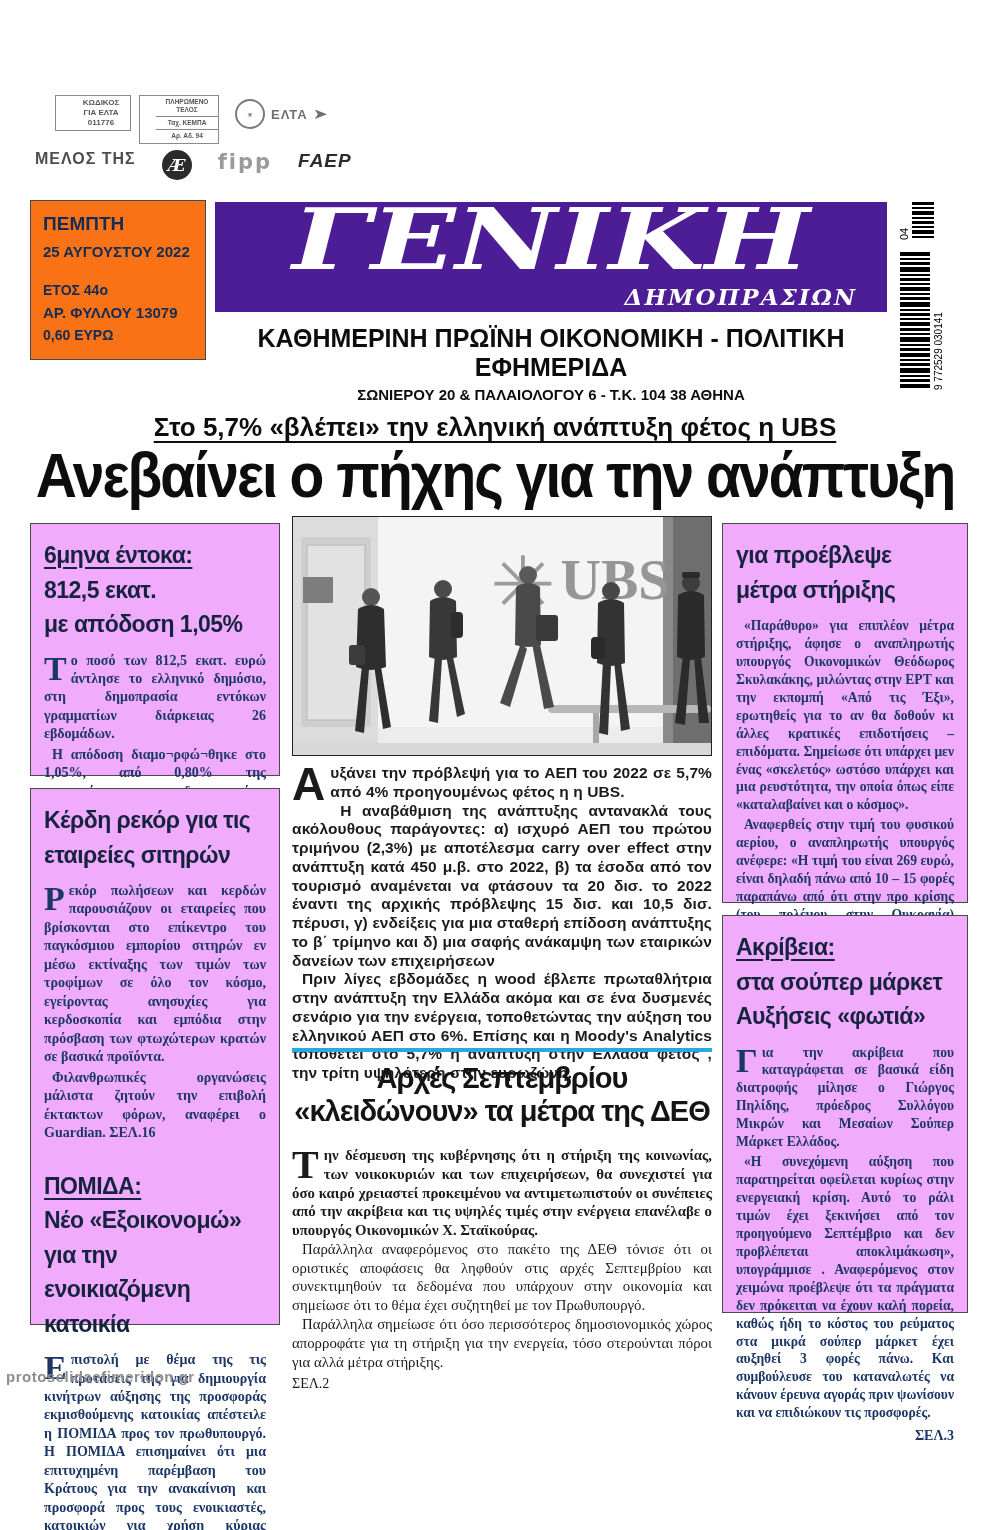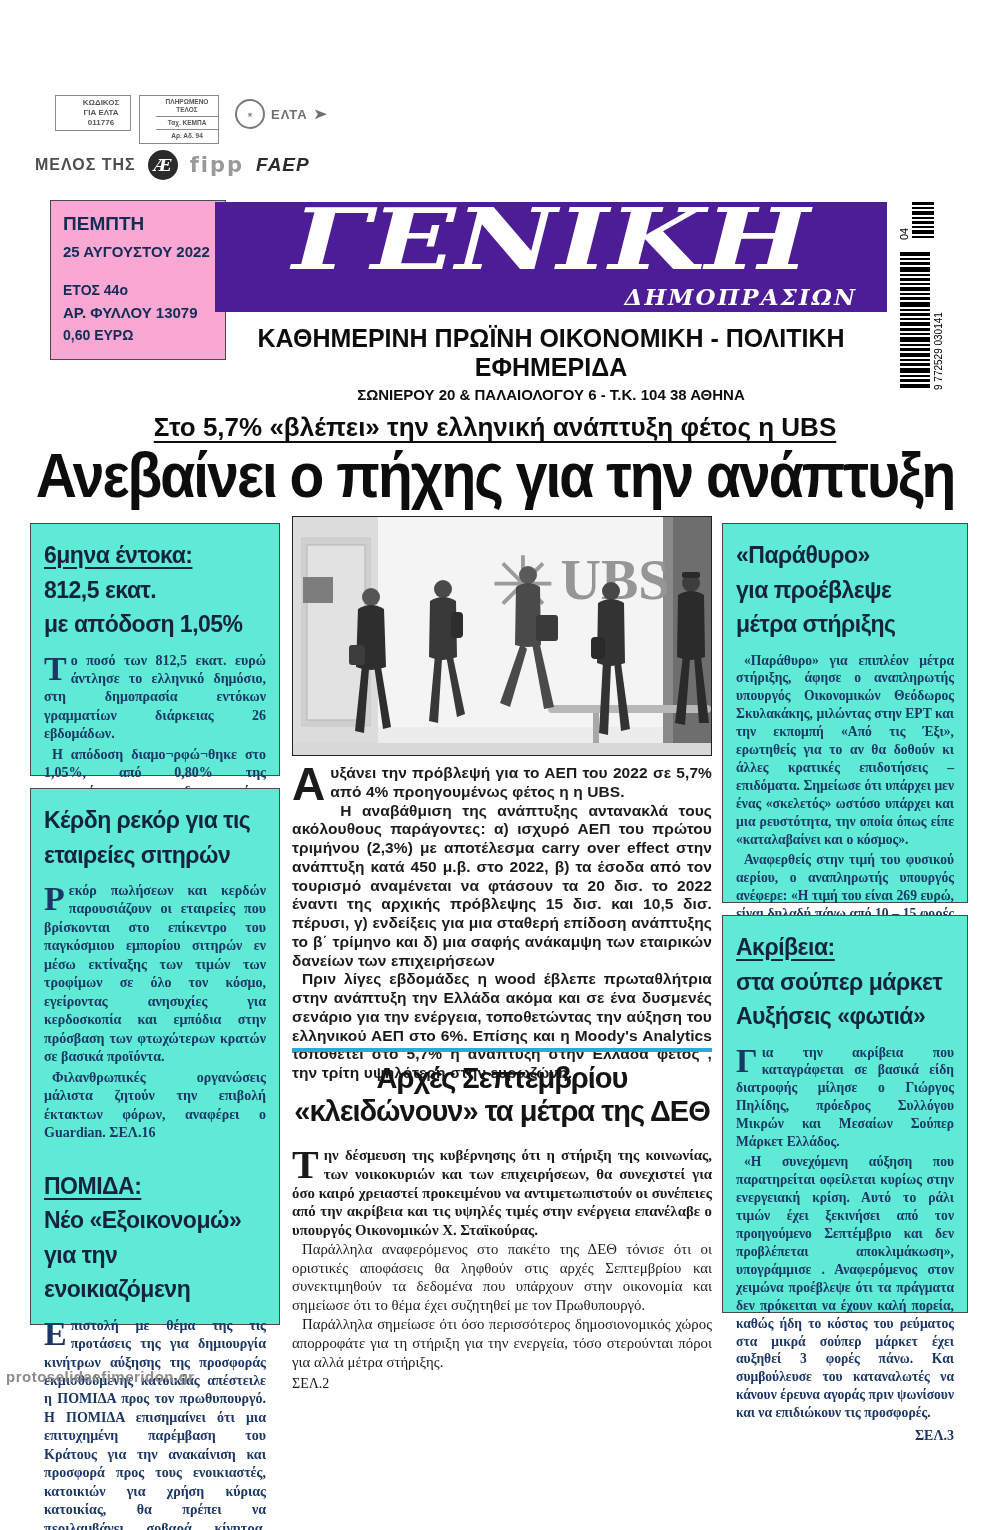--- a/index.html
+++ b/index.html
@@ -13,31 +13,31 @@
   .stamp{border:1px solid #8a8a8a;background:#fff;color:#555;text-align:center;
     font-size:8px;line-height:1.25;font-weight:bold;padding-left:16px;}
   .stamp .row{padding:2px 3px;}
   .stamp .row + .row{border-top:1px solid #8a8a8a;}
   .elta-wrap{display:flex;align-items:center;gap:6px;color:#6a6a6a;}
   .elta-circle{width:26px;height:26px;border:2px solid #7a7a7a;border-radius:50%;
     display:flex;align-items:center;justify-content:center;font-size:6px;color:#7a7a7a;font-weight:bold;}
   .elta-text{font-size:13px;font-weight:bold;letter-spacing:1px;color:#6f6f6f;}
   .elta-bird{font-size:15px;color:#6f6f6f;transform:scaleX(1.2);}
 
-  .member-row{display:flex;align-items:center;gap:12px;}
+  .member-row{display:flex;align-items:flex-start;gap:26px;}
   .member-label{font-size:16px;font-weight:bold;color:#4e4e4e;letter-spacing:1px;}
   .emblem{width:30px;height:30px;background:#2b2b2b;border-radius:50%;color:#fff;
     display:flex;align-items:center;justify-content:center;
     font-family:"DejaVu Serif",serif;font-style:italic;font-weight:bold;font-size:17px;}
   .fipp{font-size:21px;font-weight:bold;color:#9a9a9a;letter-spacing:2px;font-family:"DejaVu Sans",sans-serif;}
   .faep{font-size:19px;font-weight:bold;font-style:italic;color:#2b2b2b;letter-spacing:1px;}
 
   
-  .issue-box{left:30px;top:200px;width:176px;height:160px;background:#f9a8d4;
-    border:1px solid #4a4a4a;box-sizing:border-box;padding:12px 12px;color:#122c54;margin-left:20px;}
+  .issue-box{left:30px;top:200px;width:176px;height:160px;background:#f97316;
+    border:1px solid #4a4a4a;box-sizing:border-box;padding:12px 12px;color:#122c54;}
   .issue-day{font-size:19px;font-weight:bold;}
   .issue-date{font-size:15px;font-weight:bold;margin-top:8px;}
   .issue-year{font-size:14px;font-weight:bold;margin-top:22px;}
   .issue-number{font-size:15px;font-weight:bold;margin-top:6px;}
   .issue-price{font-size:14px;font-weight:bold;margin-top:6px;}
 
   
   .masthead{left:215px;top:202px;width:672px;}
   .masthead-box{background:#4c1d95;height:110px;position:relative;overflow:hidden;}
   .masthead-title{position:absolute;left:0;right:0;top:-4px;text-align:center;
@@ -52,21 +52,21 @@
   
   .barcode{left:898px;top:200px;width:50px;height:195px;}
 
   
   .kicker{left:0;top:412px;width:990px;text-align:center;font-size:26px;font-weight:bold;color:#0d0d0d;}
   .kicker span{text-decoration:underline;text-underline-offset:5px;}
   .headline{left:0;top:438px;width:990px;text-align:center;font-weight:bold;color:#0d0d0d;
     font-size:57px;letter-spacing:-2px;transform:scaleY(1.12);transform-origin:top center;}
 
   
-  .bluebox{background:#5eead4;border:1px solid #4a4a4a;box-sizing:border-box;padding:14px 13px;}
+  .bluebox{background:#f0abfc;border:1px solid #4a4a4a;box-sizing:border-box;padding:14px 13px;}
   .box-title{font-weight:bold;color:#15233f;font-size:23px;line-height:1.5;letter-spacing:-0.5px;}
   .box-title .u{text-decoration:underline;text-underline-offset:4px;}
   .box-body{font-family:"Liberation Serif",serif;font-weight:bold;color:#1c3766;
     font-size:14px;line-height:1.32;text-align:justify;margin-top:10px;}
   .box-body p{margin:0 0 2px 0;text-indent:8px;}
   .box-body p.first{text-indent:0;}
   .dropcap{float:left;font-size:34px;line-height:0.8;padding:3px 4px 0 0;font-weight:bold;}
   .pageref{font-family:"Liberation Serif",serif;font-weight:bold;color:#1c3766;
     font-size:14px;text-align:right;margin-top:6px;}
 
@@ -216,20 +216,21 @@
     <div class="box-body">
       <p class="first"><span class="dropcap">Ρ</span><span>εκόρ πωλήσεων και κερδών παρουσιάζουν οι εταιρείες που βρίσκονται στο επίκεντρο του παγκόσμιου εμπορίου σιτηρών  εν μέσω εκτίναξης των τιμών των τροφίμων σε όλο τον κόσμο, εγείροντας ανησυχίες για κερδοσκοπία και εμπόδια στην πρόσβαση των φτωχώτερων κρατών σε βασικά προϊόντα.</span></p>
       <p>Φιλανθρωπικές οργανώσεις μάλιστα ζητούν την επιβολή έκτακτων φόρων, αναφέρει ο Guardian. ΣΕΛ.16</p>
     </div>
   </div>
   <div class="article-gap">
     <div class="box-title">
       <div><span class="u">ΠΟΜΙΔΑ:</span></div>
       <div>Νέο «Εξοικονομώ»</div>
       <div>για την ενοικιαζόμενη</div>
+      <div>κατοικία</div>
     </div>
     <div class="box-body">
       <p class="first"><span class="dropcap">Ε</span><span>πιστολή με θέμα της τις προτάσεις της για δημιουργία κινήτρων αύξησης της προσφοράς εκμισθούμενης κατοικίας απέστειλε η ΠΟΜΙΔΑ προς τον πρωθυπουργό. Η ΠΟΜΙΔΑ επισημαίνει ότι μια επιτυχημένη παρέμβαση του Κράτους για την ανακαίνιση και προσφορά προς τους ενοικιαστές, κατοικιών για χρήση κύριας κατοικίας, θα πρέπει να περιλαμβάνει σοβαρά κίνητρα. ΣΕΛ.2</span></p>
     </div>
   </div>
 </div>
 
 <div class="abs photo">
   <svg width="418" height="238" viewBox="0 0 418 238">
     <rect x="0" y="0" width="418" height="238" fill="#ececec"></rect>
@@ -304,21 +305,20 @@
 
 <div class="abs deth-body">
   <p class="first"><span class="dropcap">Τ</span><span>ην δέσμευση της κυβέρνησης ότι η στήριξη της κοινωνίας, των νοικοκυριών και των επιχειρήσεων, θα συνεχιστεί για όσο καιρό χρειαστεί προκειμένου να αντιμετωπιστούν οι συνέπειες από την ακρίβεια και τις υψηλές τιμές στην ενέργεια επανέλαβε ο υπουργός Οικονομικών Χ. Σταϊκούρας.</span></p>
   <p>Παράλληλα αναφερόμενος στο πακέτο της ΔΕΘ τόνισε ότι οι οριστικές αποφάσεις θα ληφθούν στις αρχές Σεπτεμβρίου και συνεκτιμηθούν τα δεδομένα που υπάρχουν στην οικονομία και σημείωσε ότι το θέμα έχει συζητηθεί με τον Πρωθυπουργό.</p>
   <p>Παράλληλα σημείωσε ότι όσο περισσότερος δημοσιονομικός χώρος απορροφάτε για τη στήριξη για την ενεργεία, τόσο στερούνται πόροι για αλλά μέτρα στήριξης.</p>
   <div class="deth-ref">ΣΕΛ.2</div>
 </div>
 
 <div class="abs bluebox right-box1">
   <div class="box-title">
-    <div>«Παράθυρο»</div>
     <div>για προέβλεψε</div>
     <div>μέτρα στήριξης</div>
   </div>
   <div class="box-body" style="font-size:13.6px;">
     <p>«Παράθυρο» για επιπλέον μέτρα στήριξης, άφησε ο αναπληρωτής υπουργός Οικονομικών Θεόδωρος Σκυλακάκης, μιλώντας στην ΕΡΤ και την εκπομπή «Από τις Έξι», ερωτηθείς για το αν θα δοθούν κι άλλες κρατικές επιδοτήσεις – επιδόματα. Σημείωσε ότι υπάρχει μεν ένας «σκελετός» ωστόσο υπάρχει και μια ρευστότητα, την οποία όπως είπε «καταλαβαίνει και ο κόσμος».</p>
     <p>Αναφερθείς στην τιμή του φυσικού αερίου, ο αναπληρωτής υπουργός ανέφερε: «Η τιμή του είναι 269 ευρώ, είναι δηλαδή πάνω από 10 – 15 φορές παραπάνω από ότι στην προ κρίσης (του πολέμου στην Ουκρανία) περίοδο».</p>
   </div>
   <div class="pageref">ΣΕΛ.3</div>
 </div>
 

